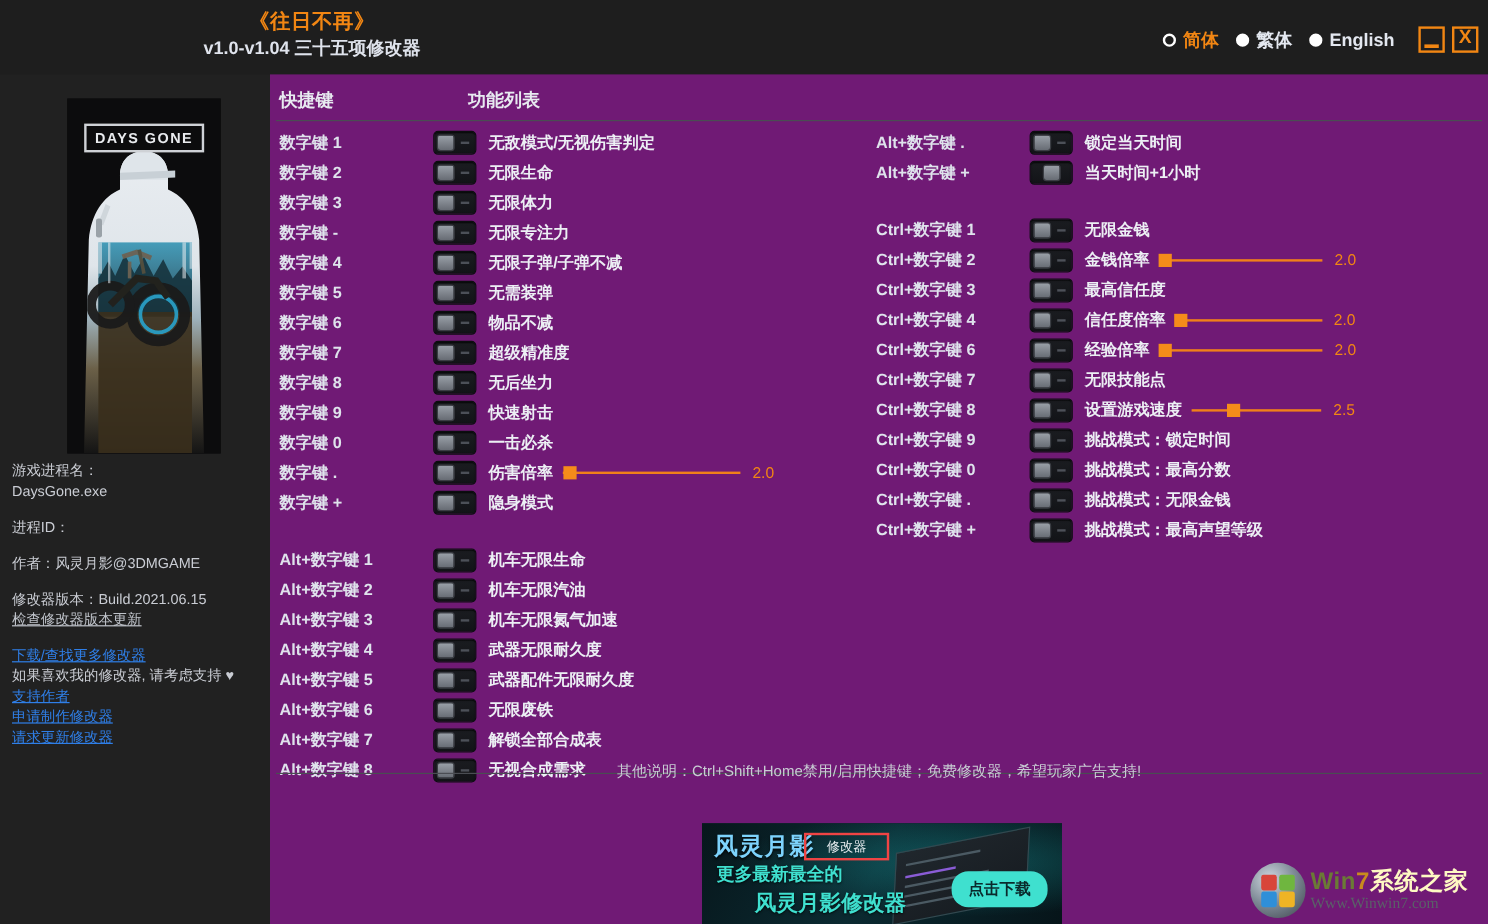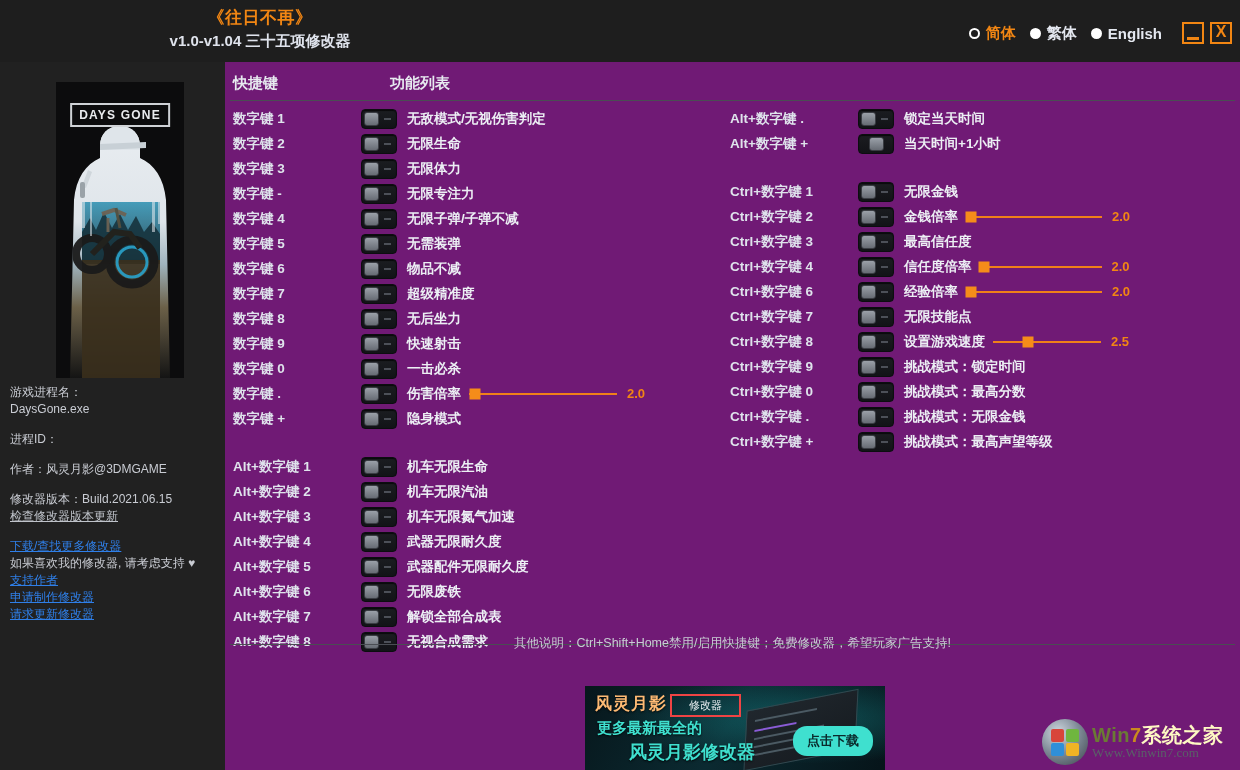--- a/index.html
+++ b/index.html
@@ -261,21 +261,21 @@
     position: absolute;
     width: 11px; height: 11px;
     background: #f58c1a;
     top: 50%;
     transform: translate(-50%,-50%);
   }
   .slider .val {
     font-size: 13px;
     color: #f28613;
     margin-left: 10px;
-    font-weight: bold;
+    font-weight: normal;
   }
 
   
   #ad {
     position: absolute;
     left: 585px; top: 686px;
     width: 300px; height: 84px;
     background: #0b2126;
     overflow: hidden;
     cursor: pointer;
@@ -292,23 +292,23 @@
     width: 110px; height: 58px;
     background: linear-gradient(160deg,#20272d 0%,#161b20 100%);
     transform: skewY(-11deg) skewX(-3deg);
     border: 1px solid #33484f;
   }
   #ad-screen .ln { position:absolute; height:2px; background:#4b5a63; left:8px; }
   #ad-screen .ln.p { background:#8a5cd6; }
   #ad-logo {
     position: absolute;
     left: 10px; top: 6px;
-    font-size: 17px;
-    font-weight: bold;
-    color: #fdba74;
+    font-size: 20px;
+    font-weight: bold;
+    color: #7dd3fc;
     font-family: "DejaVu Sans", sans-serif;
     letter-spacing: 1px;
     text-shadow: 0 1px 2px rgba(0,0,0,.8);
   }
   #ad-badge {
     position: absolute;
     left: 85px; top: 8px;
     border: 2px solid #ef4444;
     color: #e8edf0;
     font-size: 11px;

